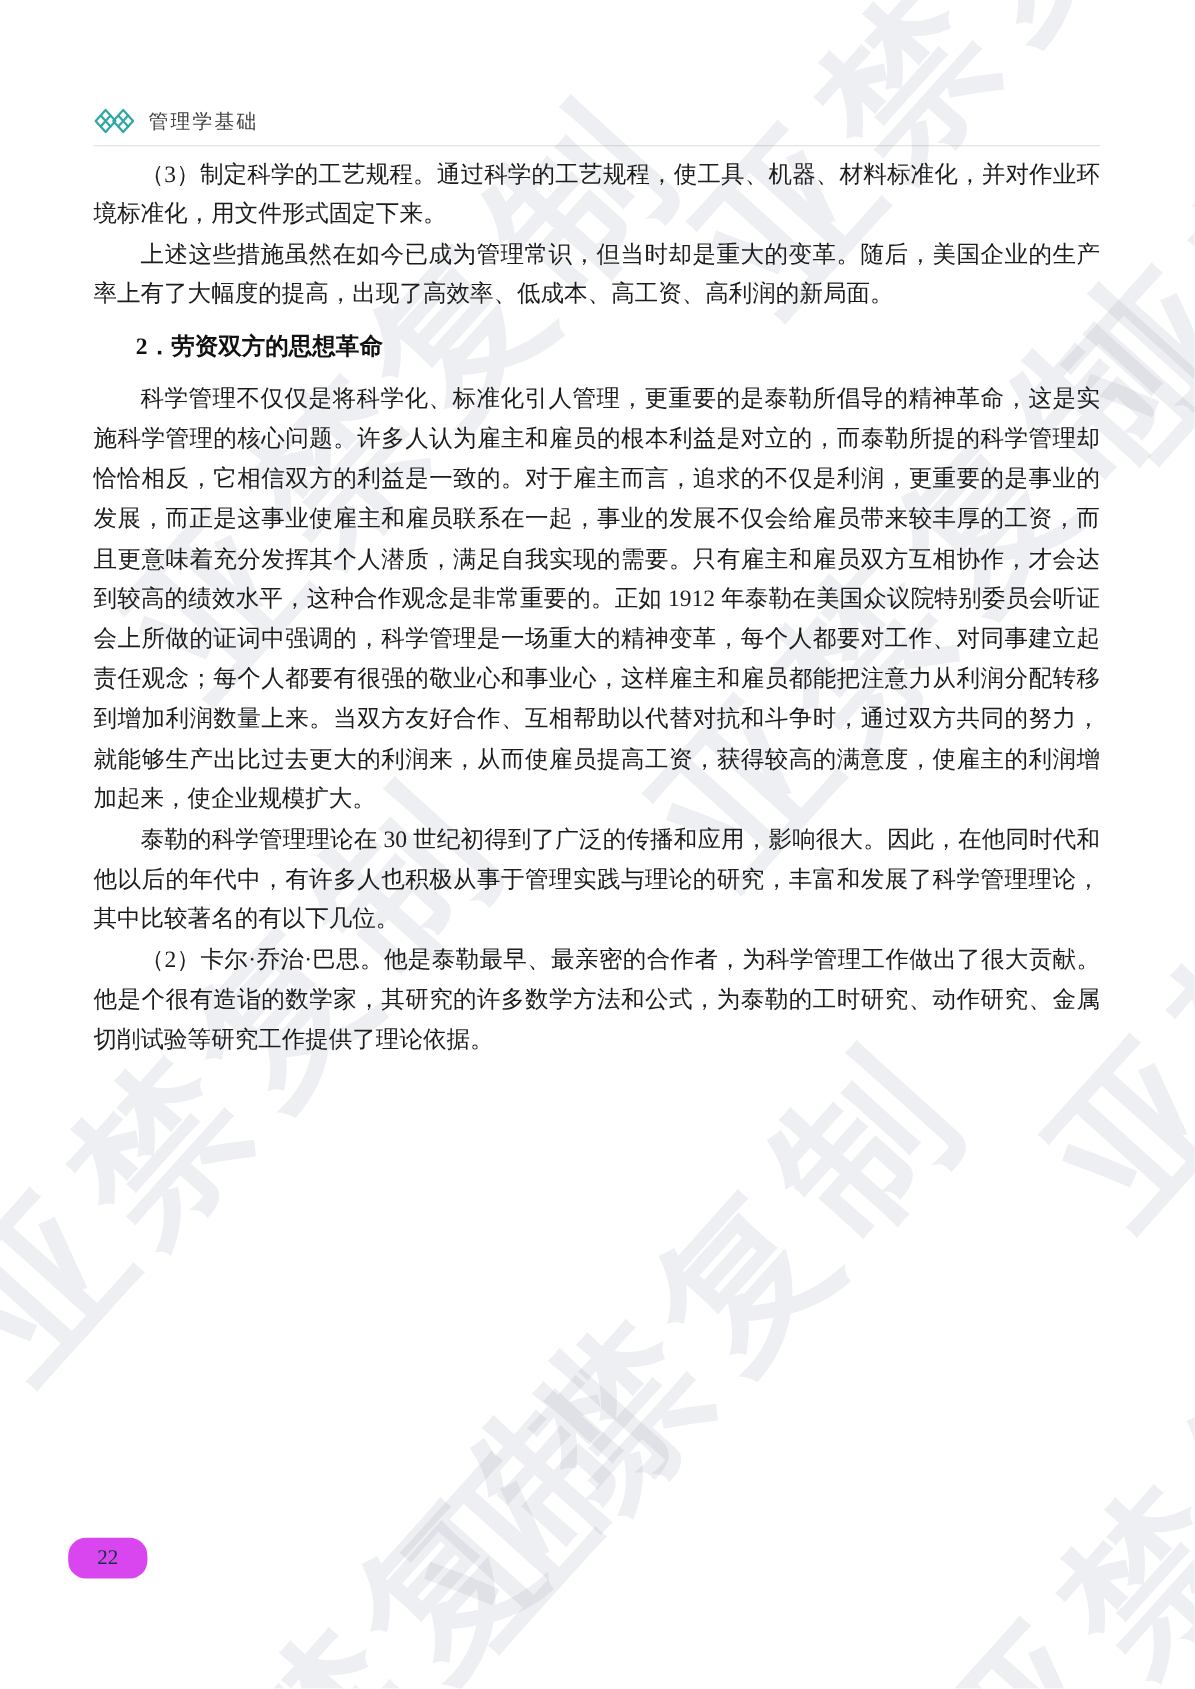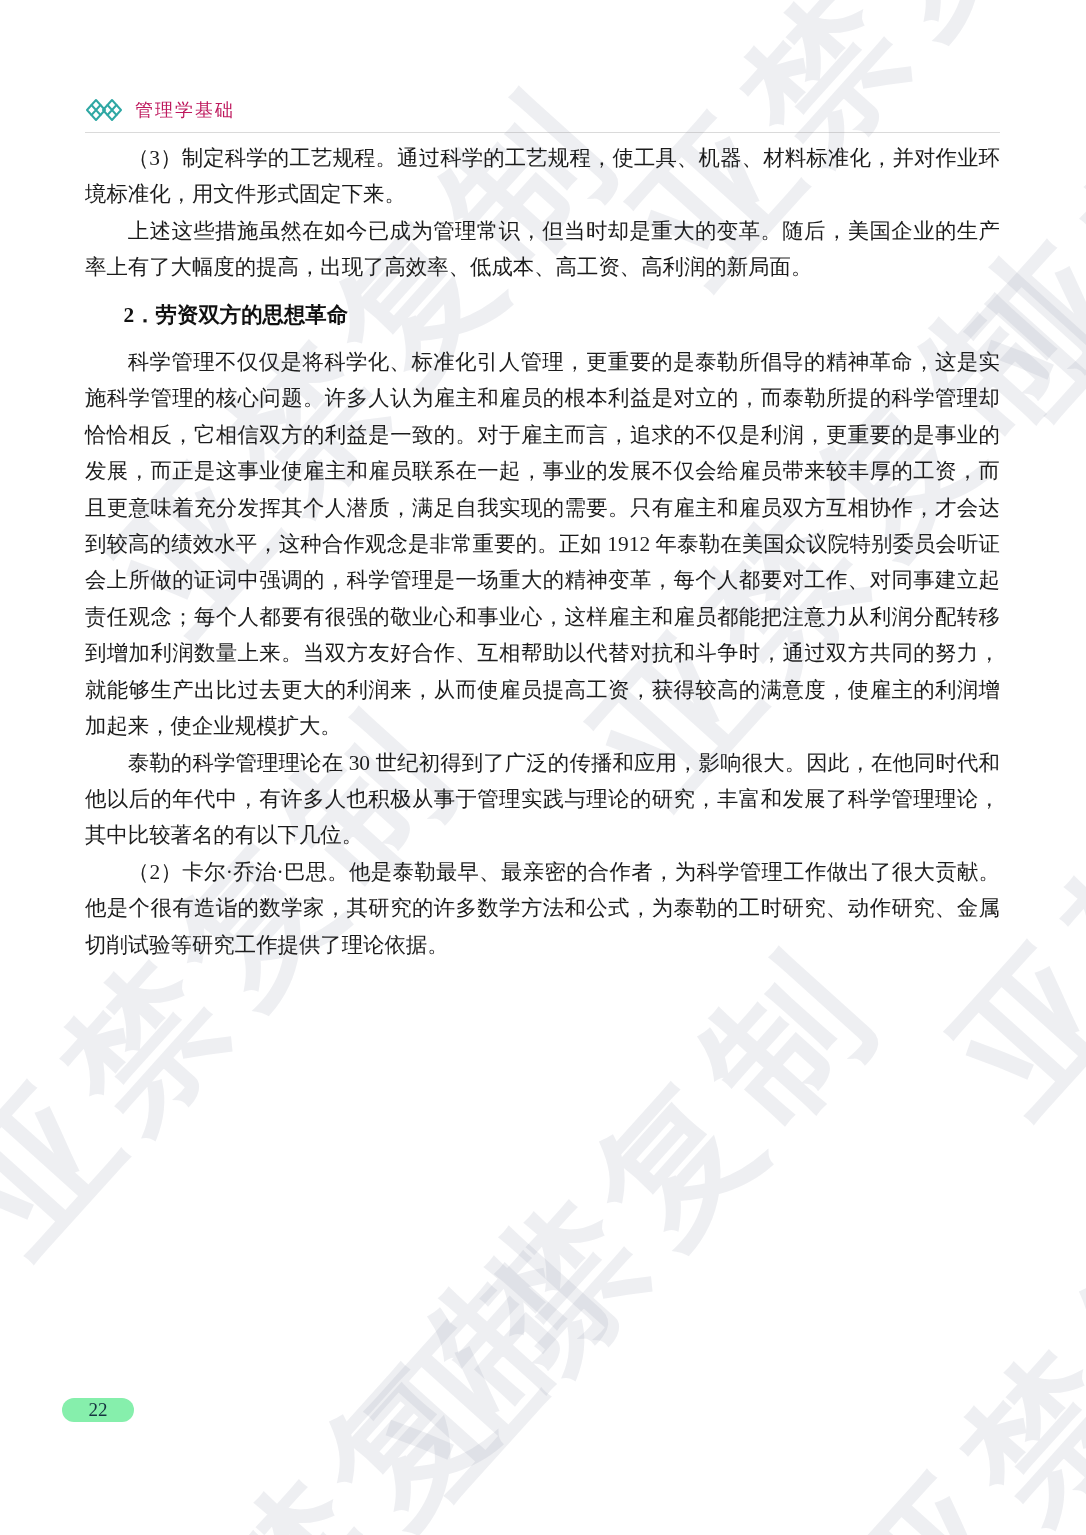--- a/index.html
+++ b/index.html
@@ -42,21 +42,21 @@
     display: flex; align-items: center; gap: 10px;
     padding-bottom: 10px;
     border-bottom: 1px solid rgba(150,150,150,0.35);
     z-index: 2;
   }
   .logo-icon { display: inline-flex; align-items: center; }
   .book-title {
     font-family: Liberation Serif, serif;
     font-size: 18px;
     letter-spacing: 2px;
-    color: #be185d;
+    color: #404040;
   }
 
   
   main {
     position: absolute;
     left: 85px; right: 86px; top: 140px;
     z-index: 1;
     font-size: 21.4px;
     line-height: 36.4px;
     text-align: justify;
@@ -69,22 +69,22 @@
     line-height: 36.4px;
     text-indent: 1.8em;
     margin: 11px 0 11px 0;
     color: #111;
   }
 
   
   .page-number {
     position: absolute;
     left: 62px; top: 1398px;
-    width: 72px; height: 24px;
-    background: #86efac;
+    width: 72px; height: 37px;
+    background: #d946ef;
     display: flex; align-items: center; justify-content: center;
     font-size: 19px;
     color: #15323f;
     z-index: 2;
     border-radius: 16px;
   }
 </style>
 </head>
 <body>
 

